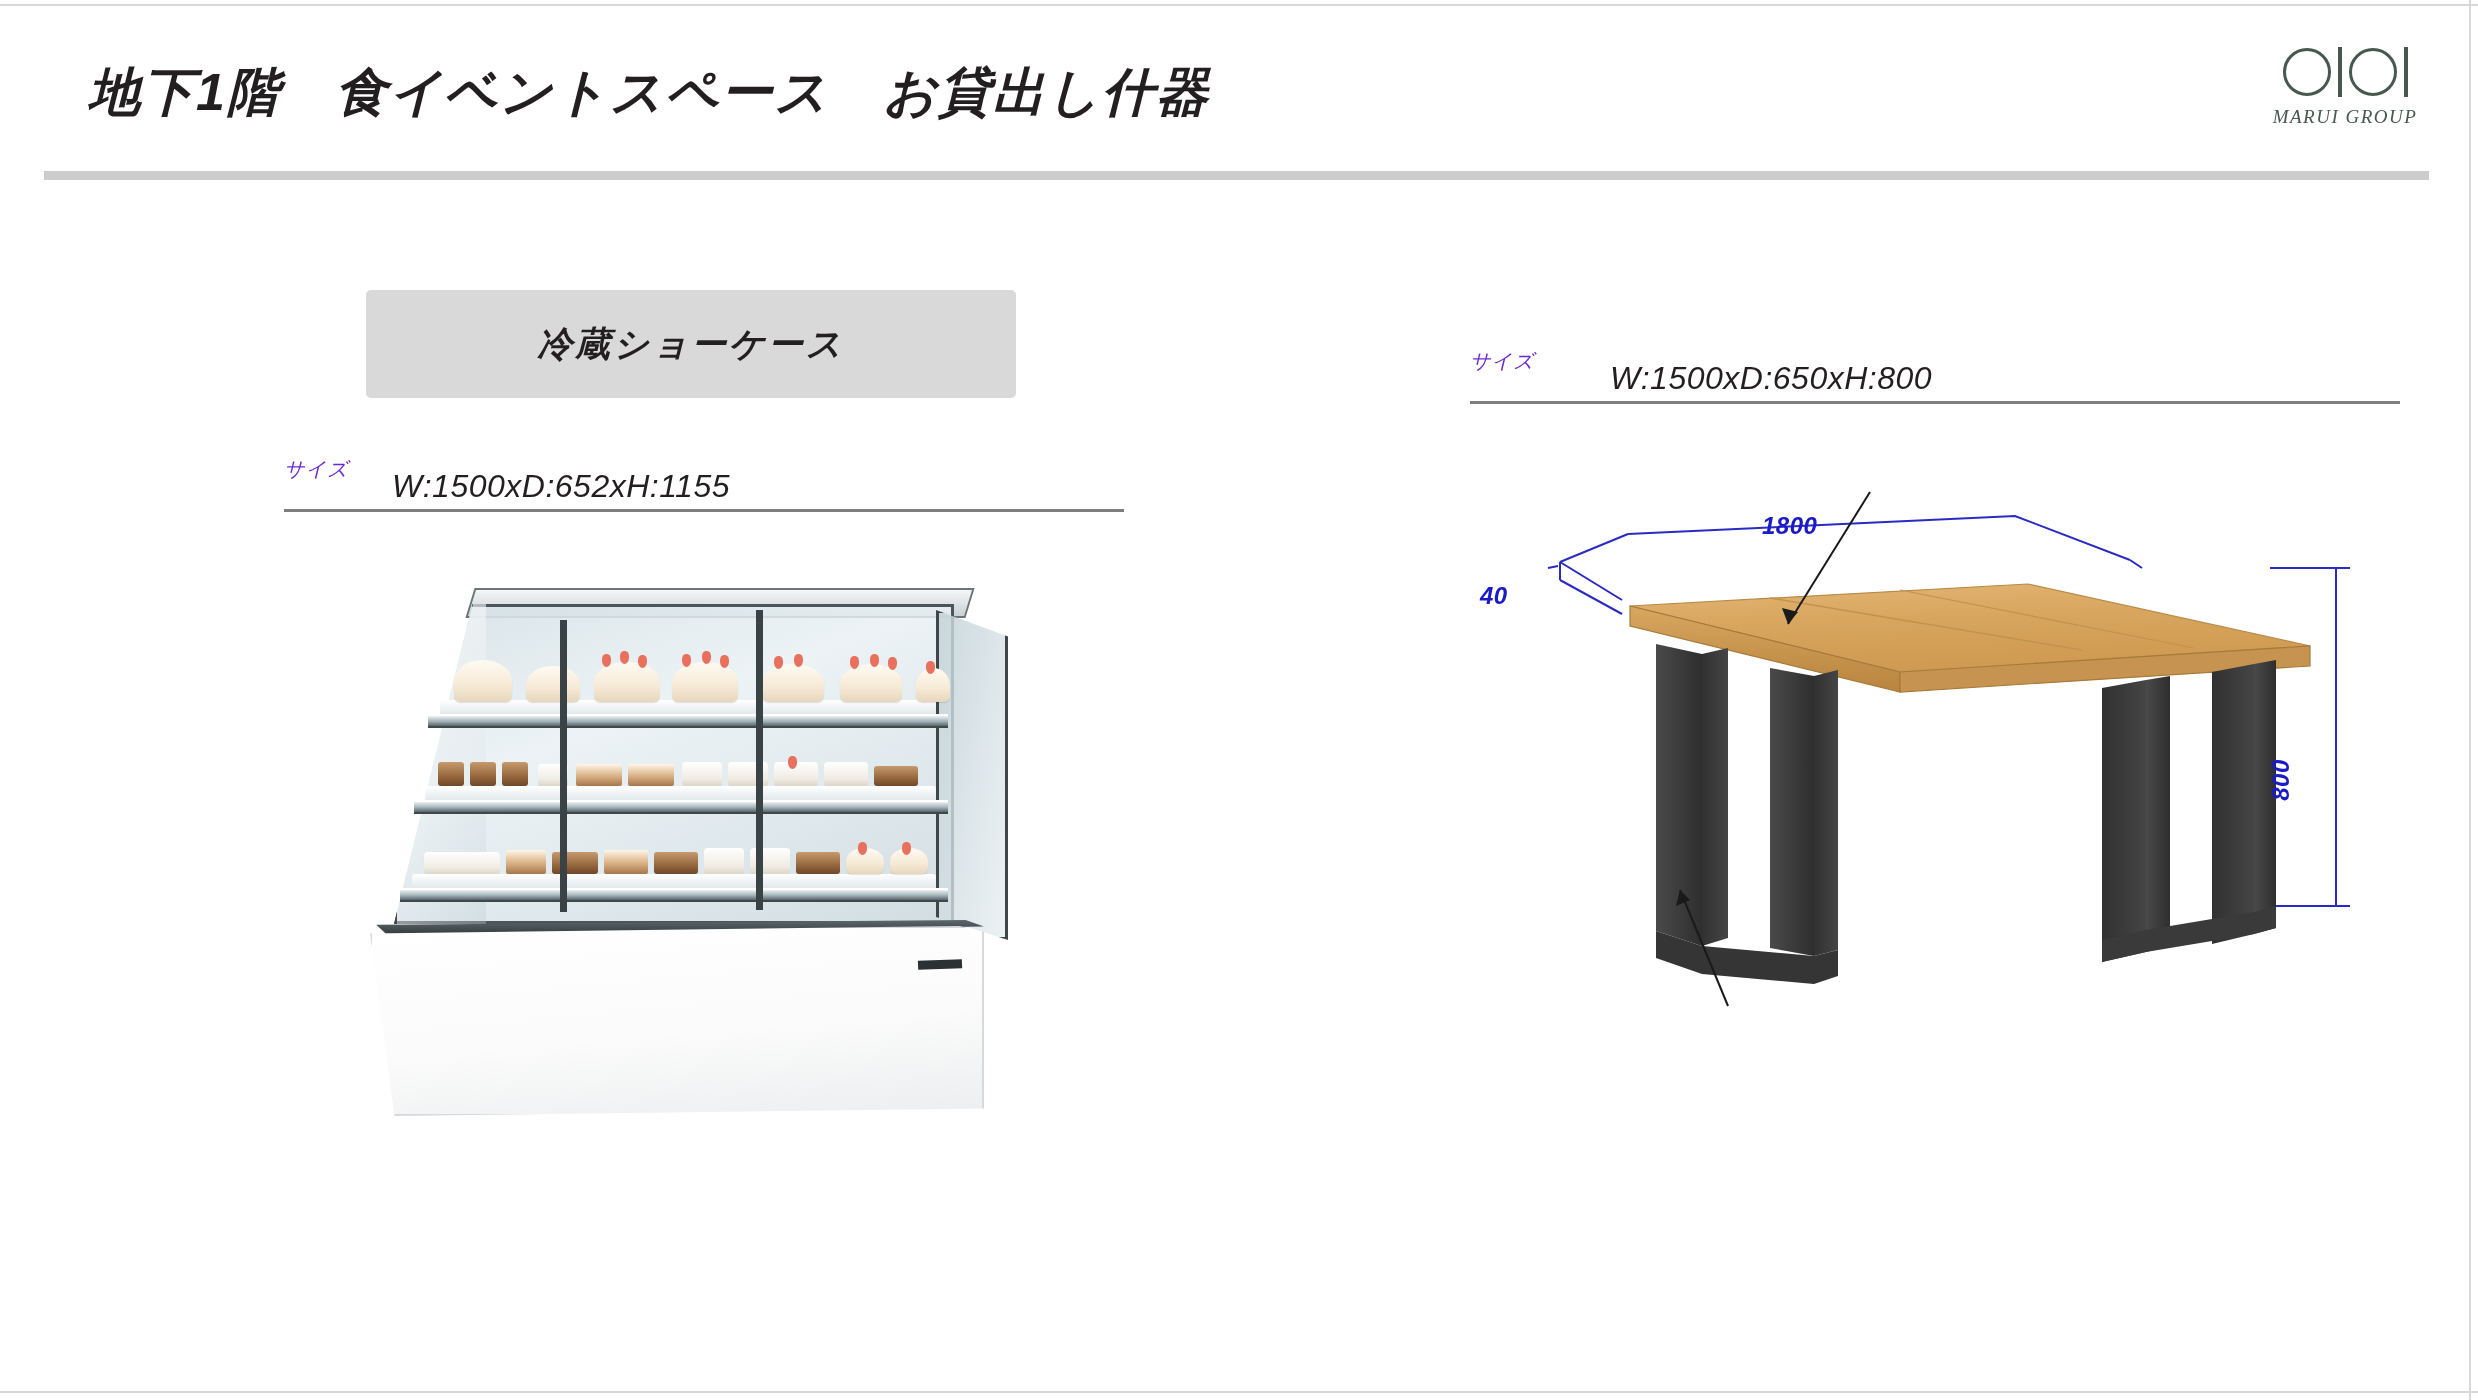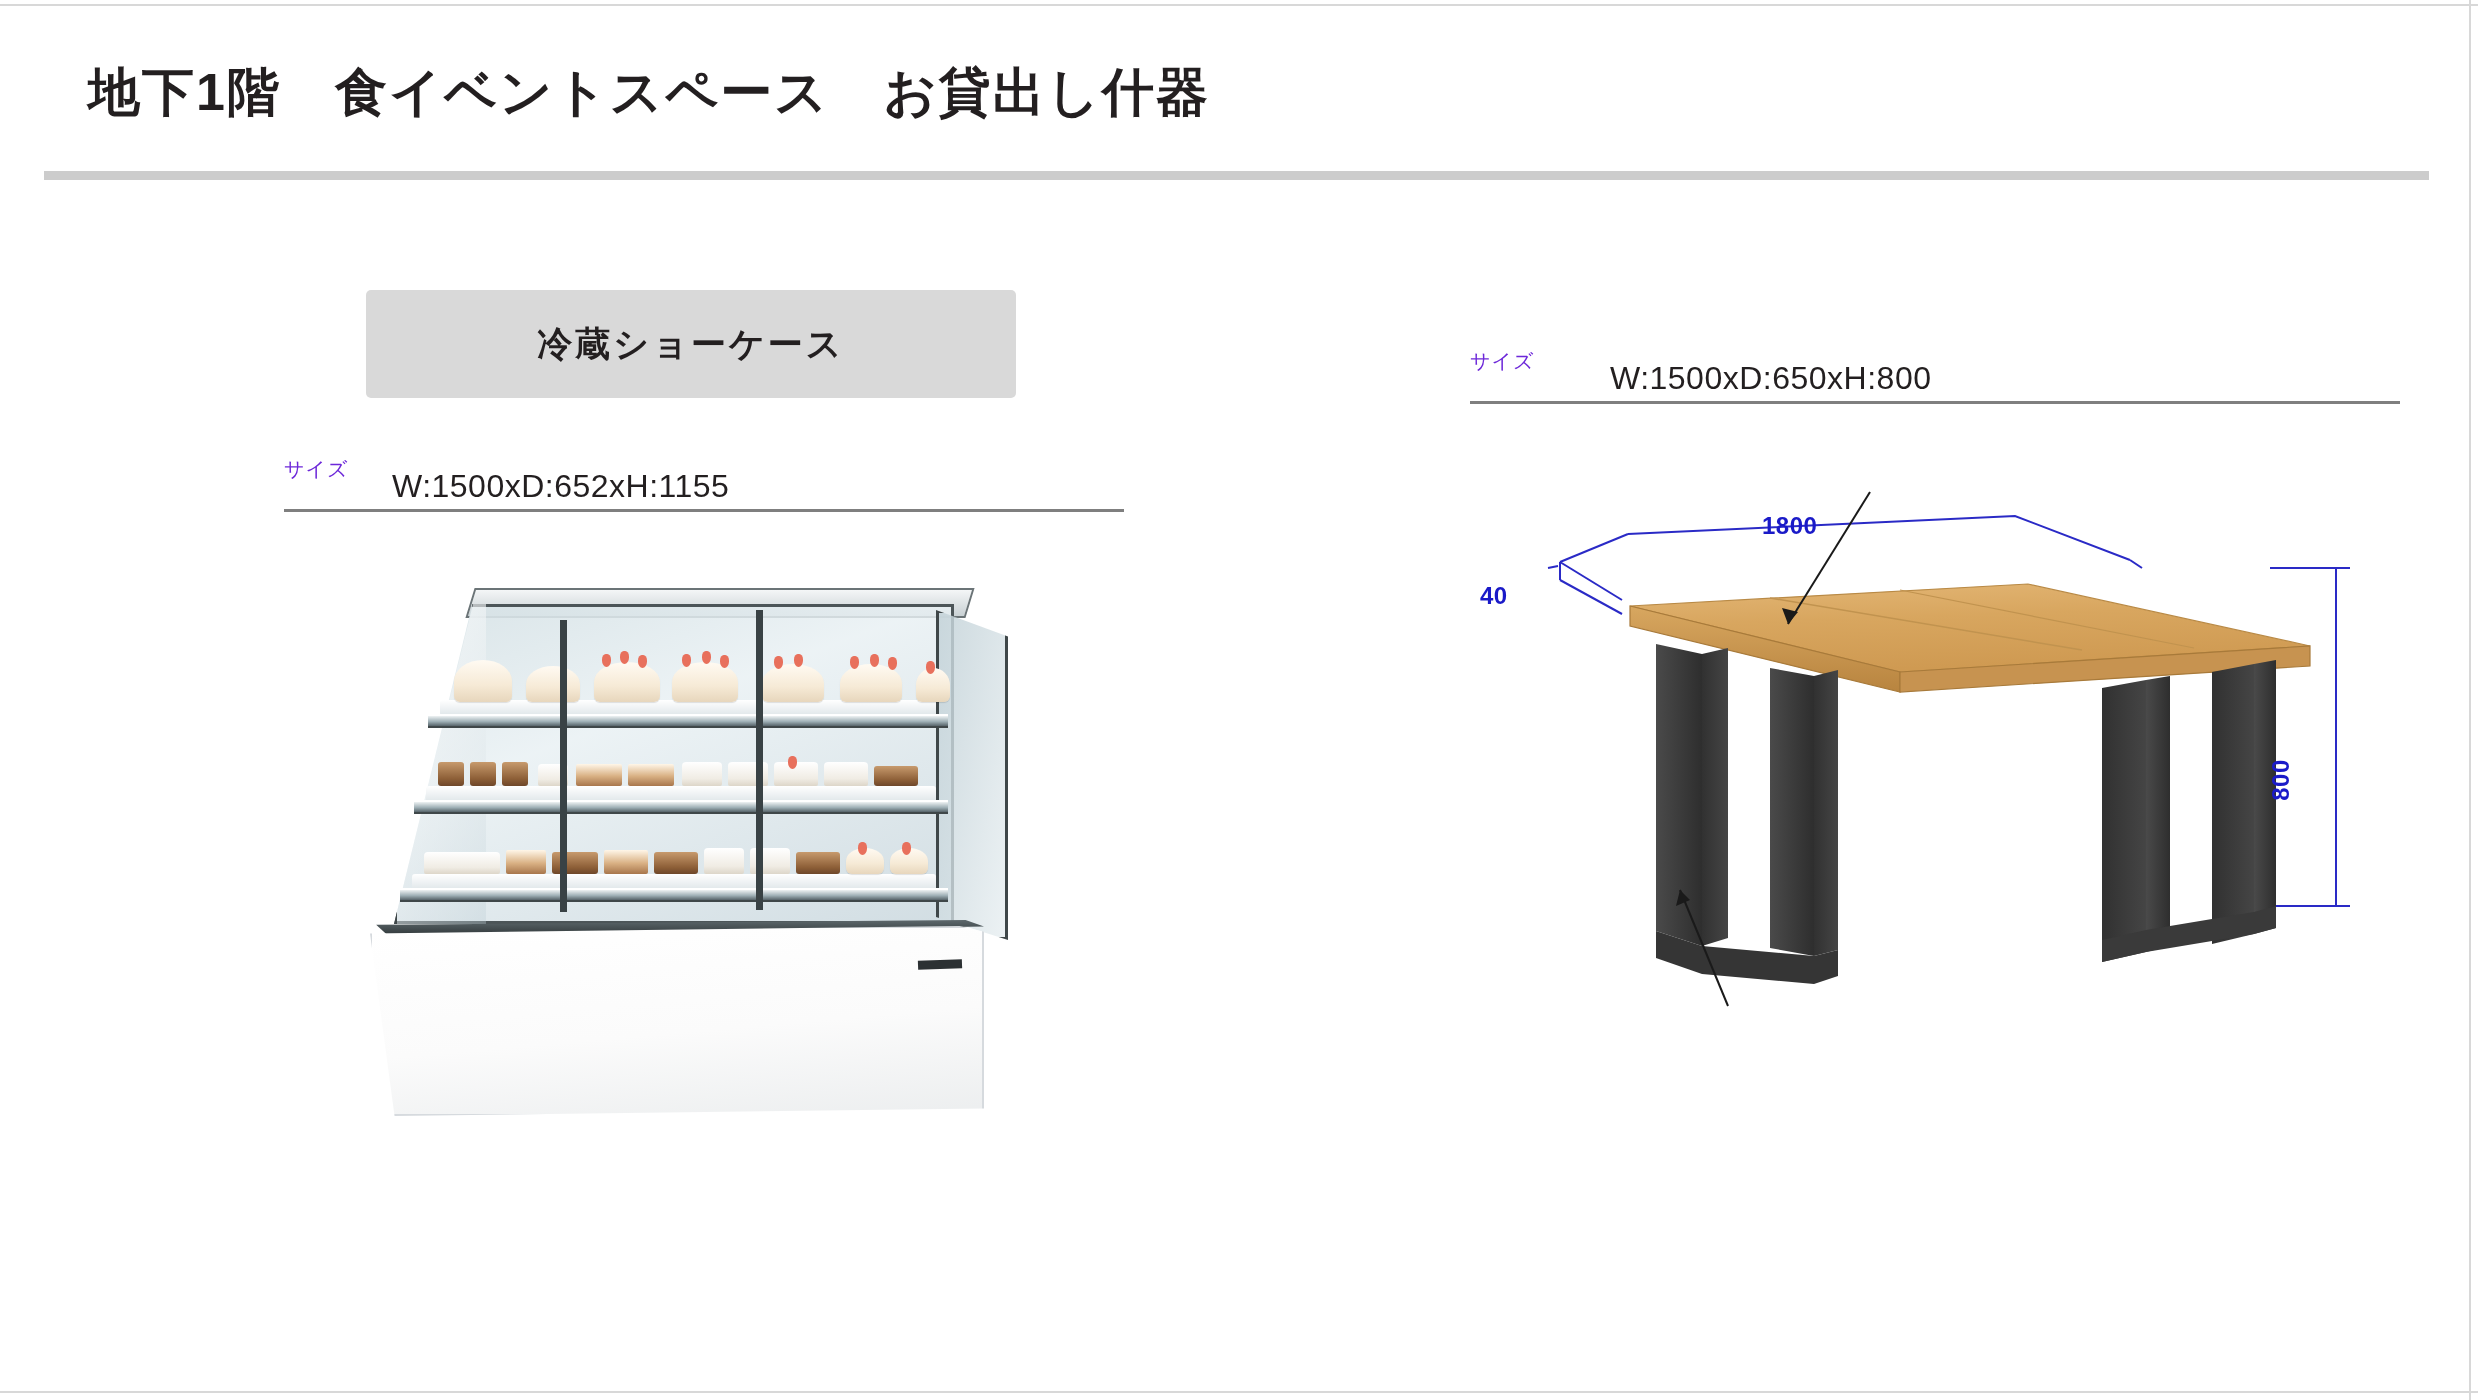--- a/index.html
+++ b/index.html
@@ -7,20 +7,21 @@
   html, body {
     width: 2478px; height: 1400px;
     background: #ffffff;
     font-family: "Liberation Sans", "DejaVu Sans", sans-serif;
     overflow: hidden;
   }
   #page {
     position: relative;
     width: 2478px; height: 1008px;
     background: #ffffff;
+    font-style: italic;
   }
 
   
   .frame-line { position: absolute; background: #d8d8d8; }
   #frame-top    { left: 0;    top: 4px;    width: 2478px; height: 2px; }
   #frame-right  { left: 2469px; top: 0;    width: 2px;  height: 1400px; }
   #frame-bottom { left: 0;    top: 1391px; width: 2478px; height: 2px; }
 
   
   #page-title {
@@ -270,20 +271,29 @@
 <body>
 
 <div id="page">
 
   <div class="frame-line" id="frame-top"></div>
   <div class="frame-line" id="frame-right"></div>
   <div class="frame-line" id="frame-bottom"></div>
 
   <div id="page-title">地下1階　食イベントスペース　お貸出し什器</div>
 
+  <div id="brand-logo">
+    <div id="logo-mark">
+      <span class="logo-o"></span>
+      <span class="logo-i"></span>
+      <span class="logo-o"></span>
+      <span class="logo-i"></span>
+    </div>
+    <div id="logo-wordmark">MARUI GROUP</div>
+  </div>
 
   <div id="header-rule"></div>
 
   <div class="column" id="column-showcase">
 
     <div class="section-pill" id="pill-showcase">冷蔵ショーケース</div>
 
     <div class="size-row" id="size-row-showcase">
       <span class="size-label">サイズ</span>
       <span class="size-value" id="size-value-showcase">W:1500xD:652xH:1155</span>

